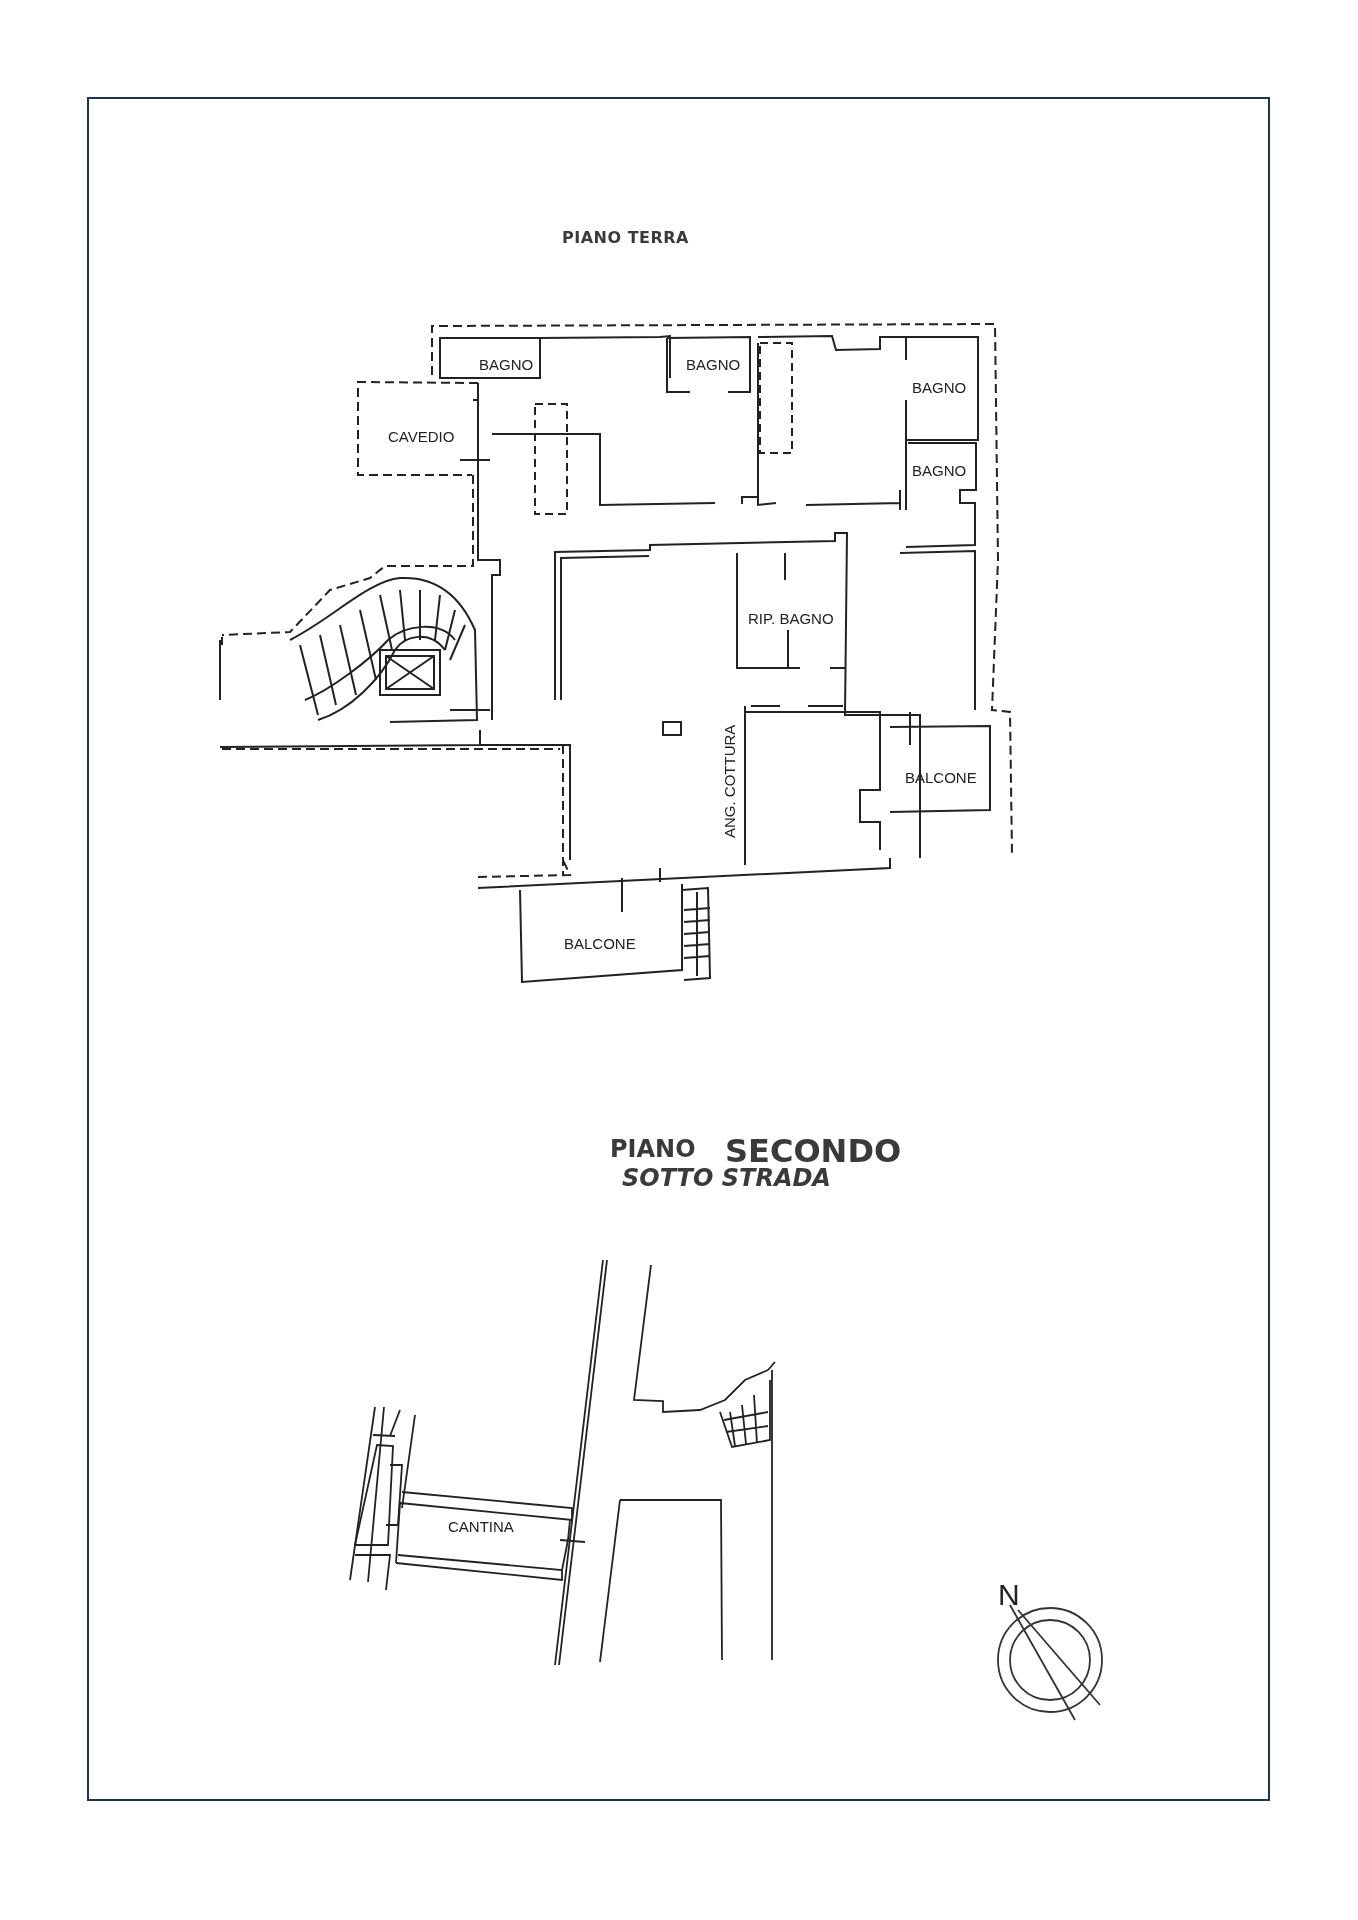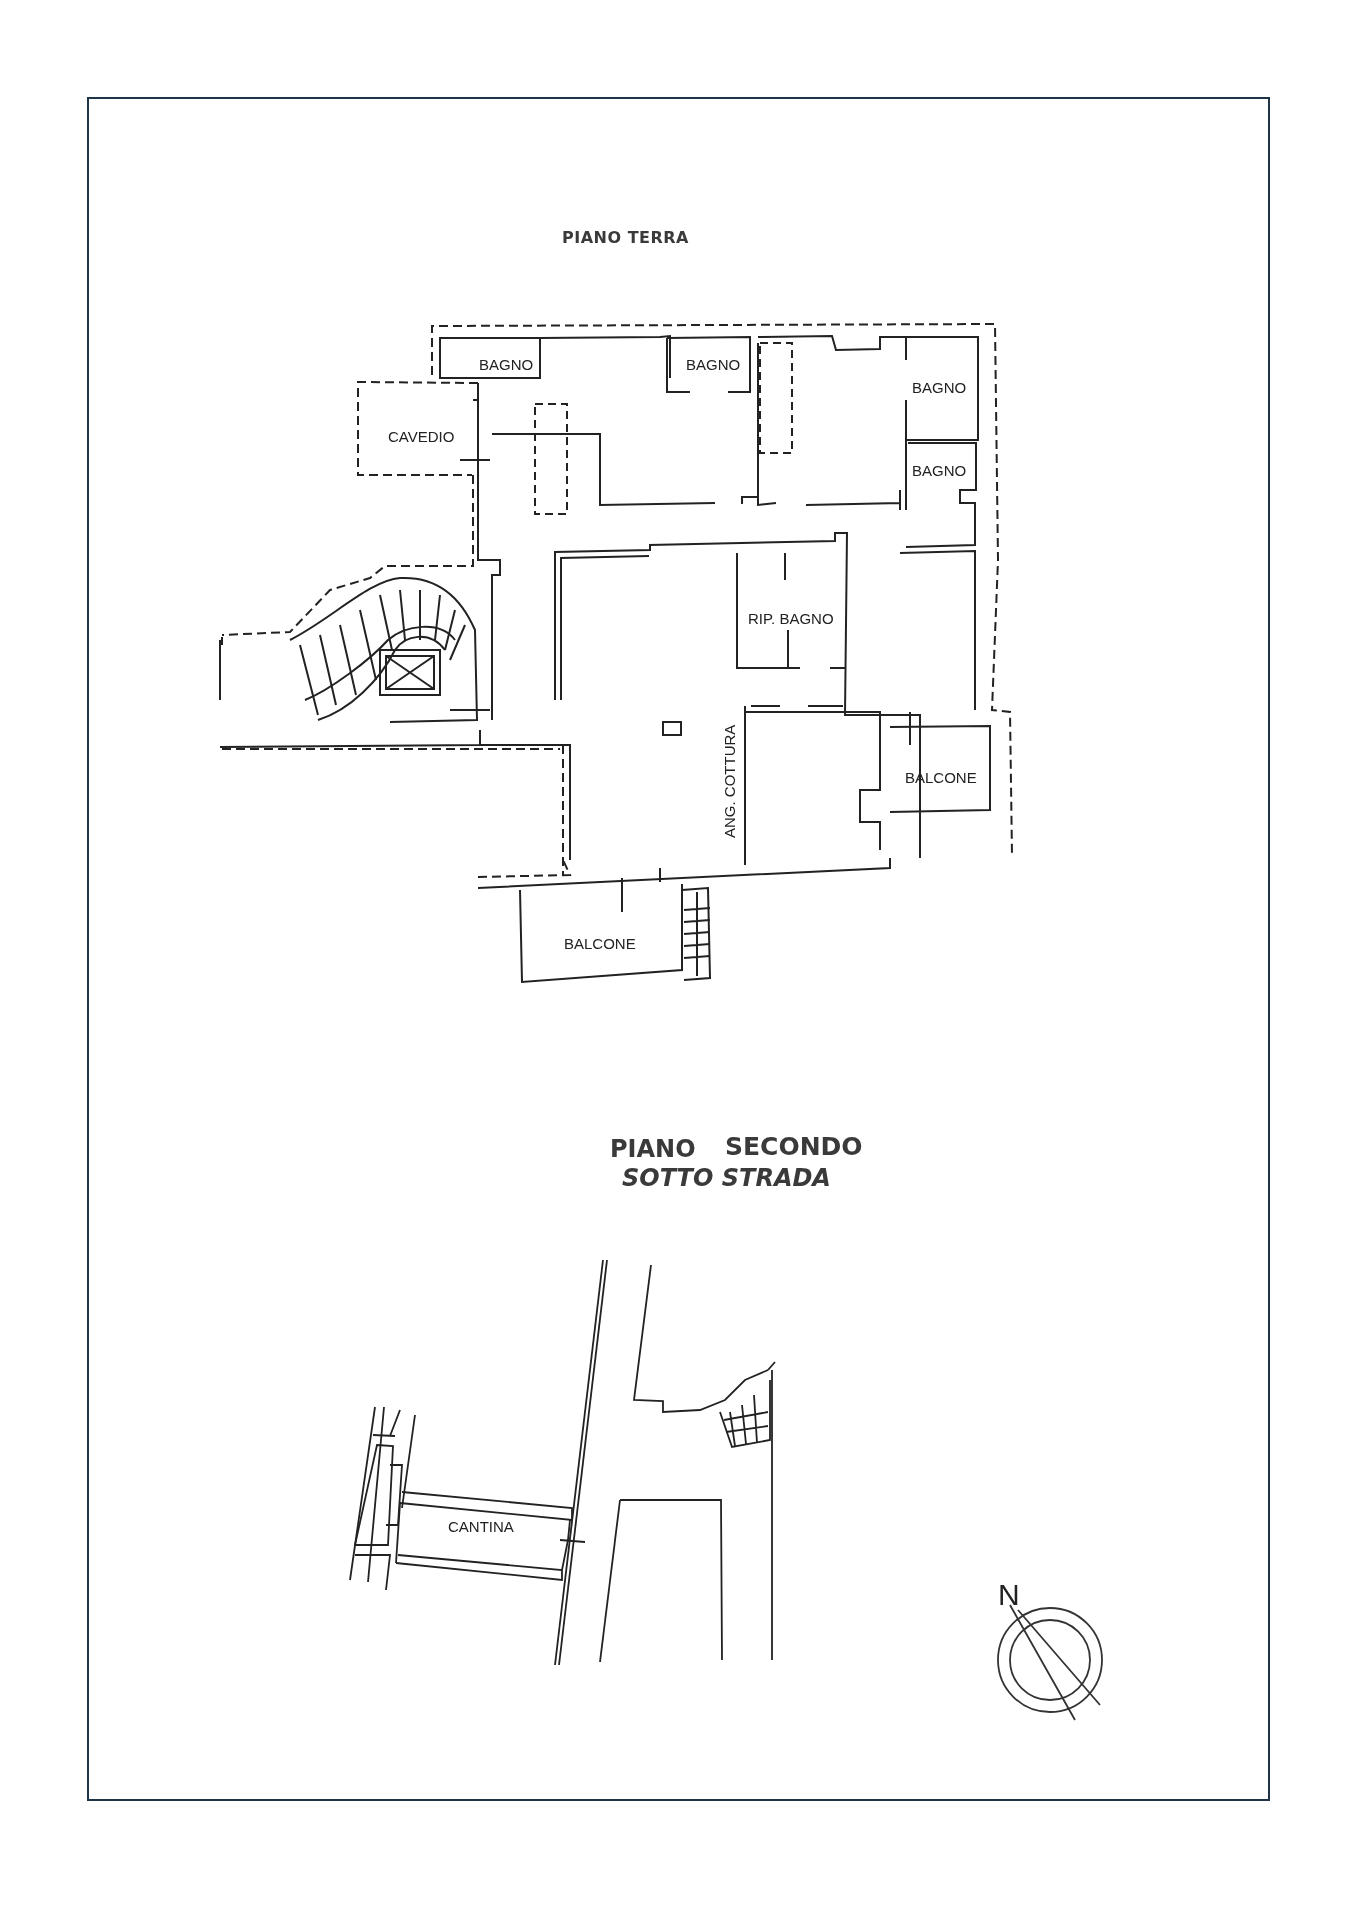--- a/index.html
+++ b/index.html
@@ -1,21 +1,21 @@
 <!DOCTYPE html>
 <html><head>
 <meta charset="utf-8">
 <style>
   html, body { margin: 0; padding: 0; background: #ffffff; }
   body { width: 1358px; height: 1920px; position: relative; overflow: hidden; font-family: "DejaVu Sans", sans-serif; }
   .frame { position: absolute; left: 87px; top: 97px; width: 1183px; height: 1704px; border: 2px solid #1f3447; box-sizing: border-box; }
   .title { position: absolute; font-family: "DejaVu Sans", sans-serif; font-weight: bold; color: #3a3a3a; white-space: nowrap; }
   .t1 { left: 562px; top: 228px; font-size: 16px; letter-spacing: 0.5px; }
   .t2a { left: 610px; top: 1128px; font-size: 24px; margin-top: 7px; }
-  .t2b { left: 725px; top: 1132px; font-size: 25px; }
+  .t2b { left: 725px; top: 1132px; font-size: 32px; }
   .t2c { left: 622px; top: 1164px; font-size: 24px; font-style: italic; }
   svg.plan { position: absolute; left: 0; top: 0; width: 1358px; height: 1920px; }
   .room { font-family: "Liberation Sans", sans-serif; font-size: 15px; fill: #222; }
   .footer { position: absolute; left: 0; top: 1818px; width: 1358px; height: 90px; }
 </style>
 </head>
 <body>
 
 <div class="frame"></div>
 

